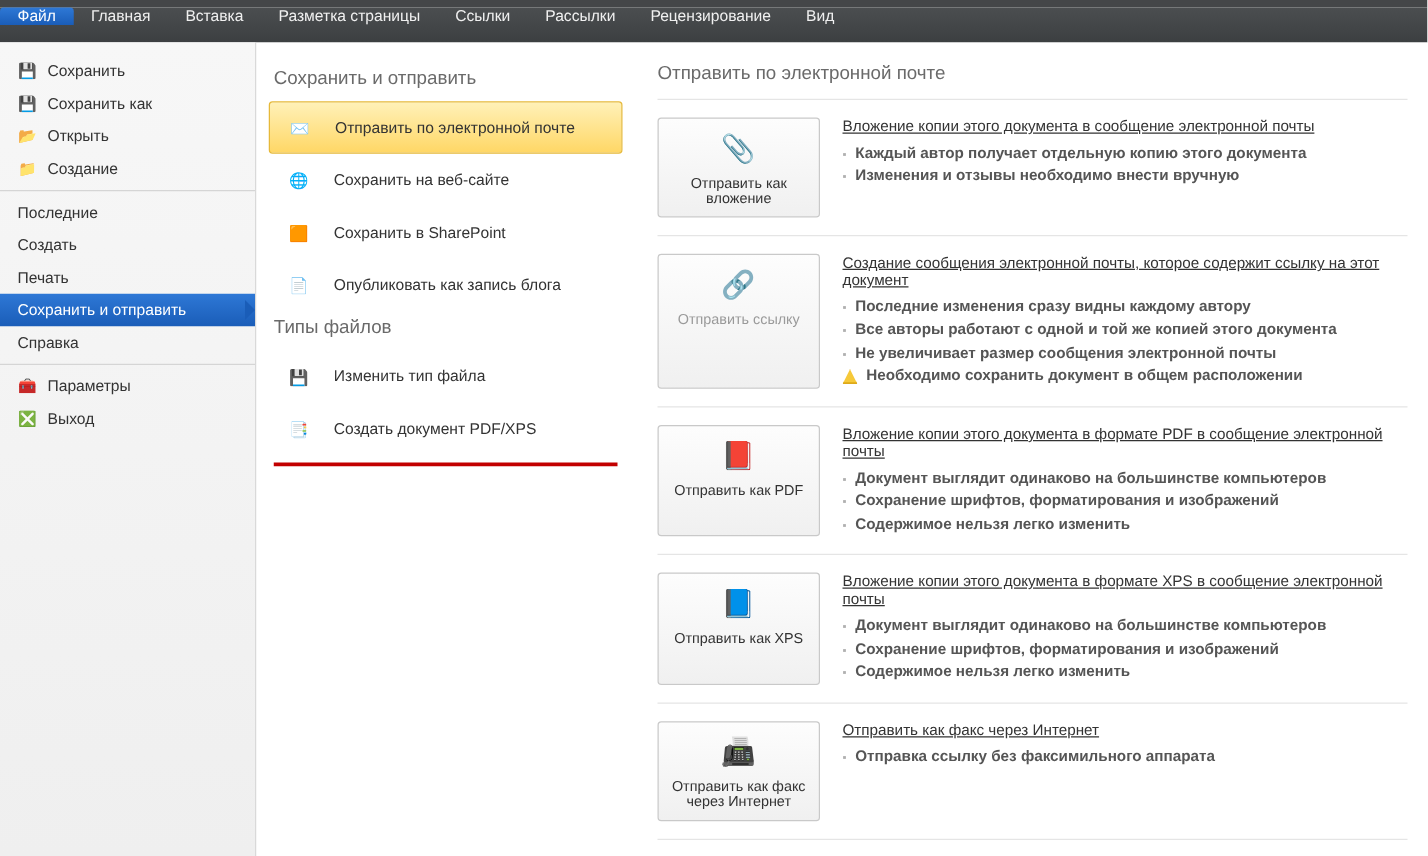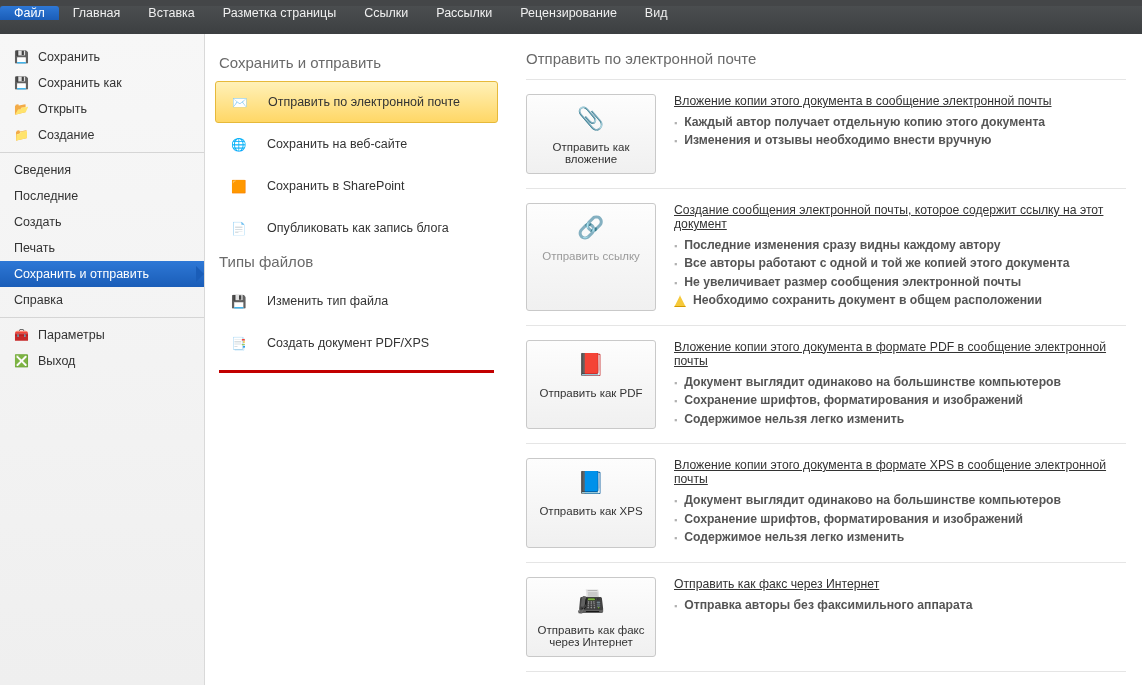--- a/index.html
+++ b/index.html
@@ -78,23 +78,20 @@
       <div class="side-item">
         <span class="ico">📂</span>
         <span>Открыть</span>
       </div>
       <div class="side-item">
         <span class="ico">📁</span>
         <span>Создание</span>
       </div>
       <div class="side-sep"></div>
       <div class="side-item">
-        <span>Сведения</span>
-      </div>
-      <div class="side-item">
         <span>Последние</span>
       </div>
       <div class="side-item">
         <span>Создать</span>
       </div>
       <div class="side-item">
         <span>Печать</span>
       </div>
       <div class="side-item selected">
         <span>Сохранить и отправить</span>
@@ -202,19 +199,19 @@
         </div>
       </div>
       <div class="ritem">
         <div class="rbtn">
           <div class="bicon">📠</div>
           <div>Отправить как факс через Интернет</div>
         </div>
         <div class="rdesc">
           <div class="headline">Отправить как факс через Интернет</div>
           <ul>
-            <li>Отправка авторы без факсимильного аппарата</li>
+            <li>Отправка ссылку без факсимильного аппарата</li>
           </ul>
         </div>
       </div>
     </div>
 
 </div>
 
 </body></html>

